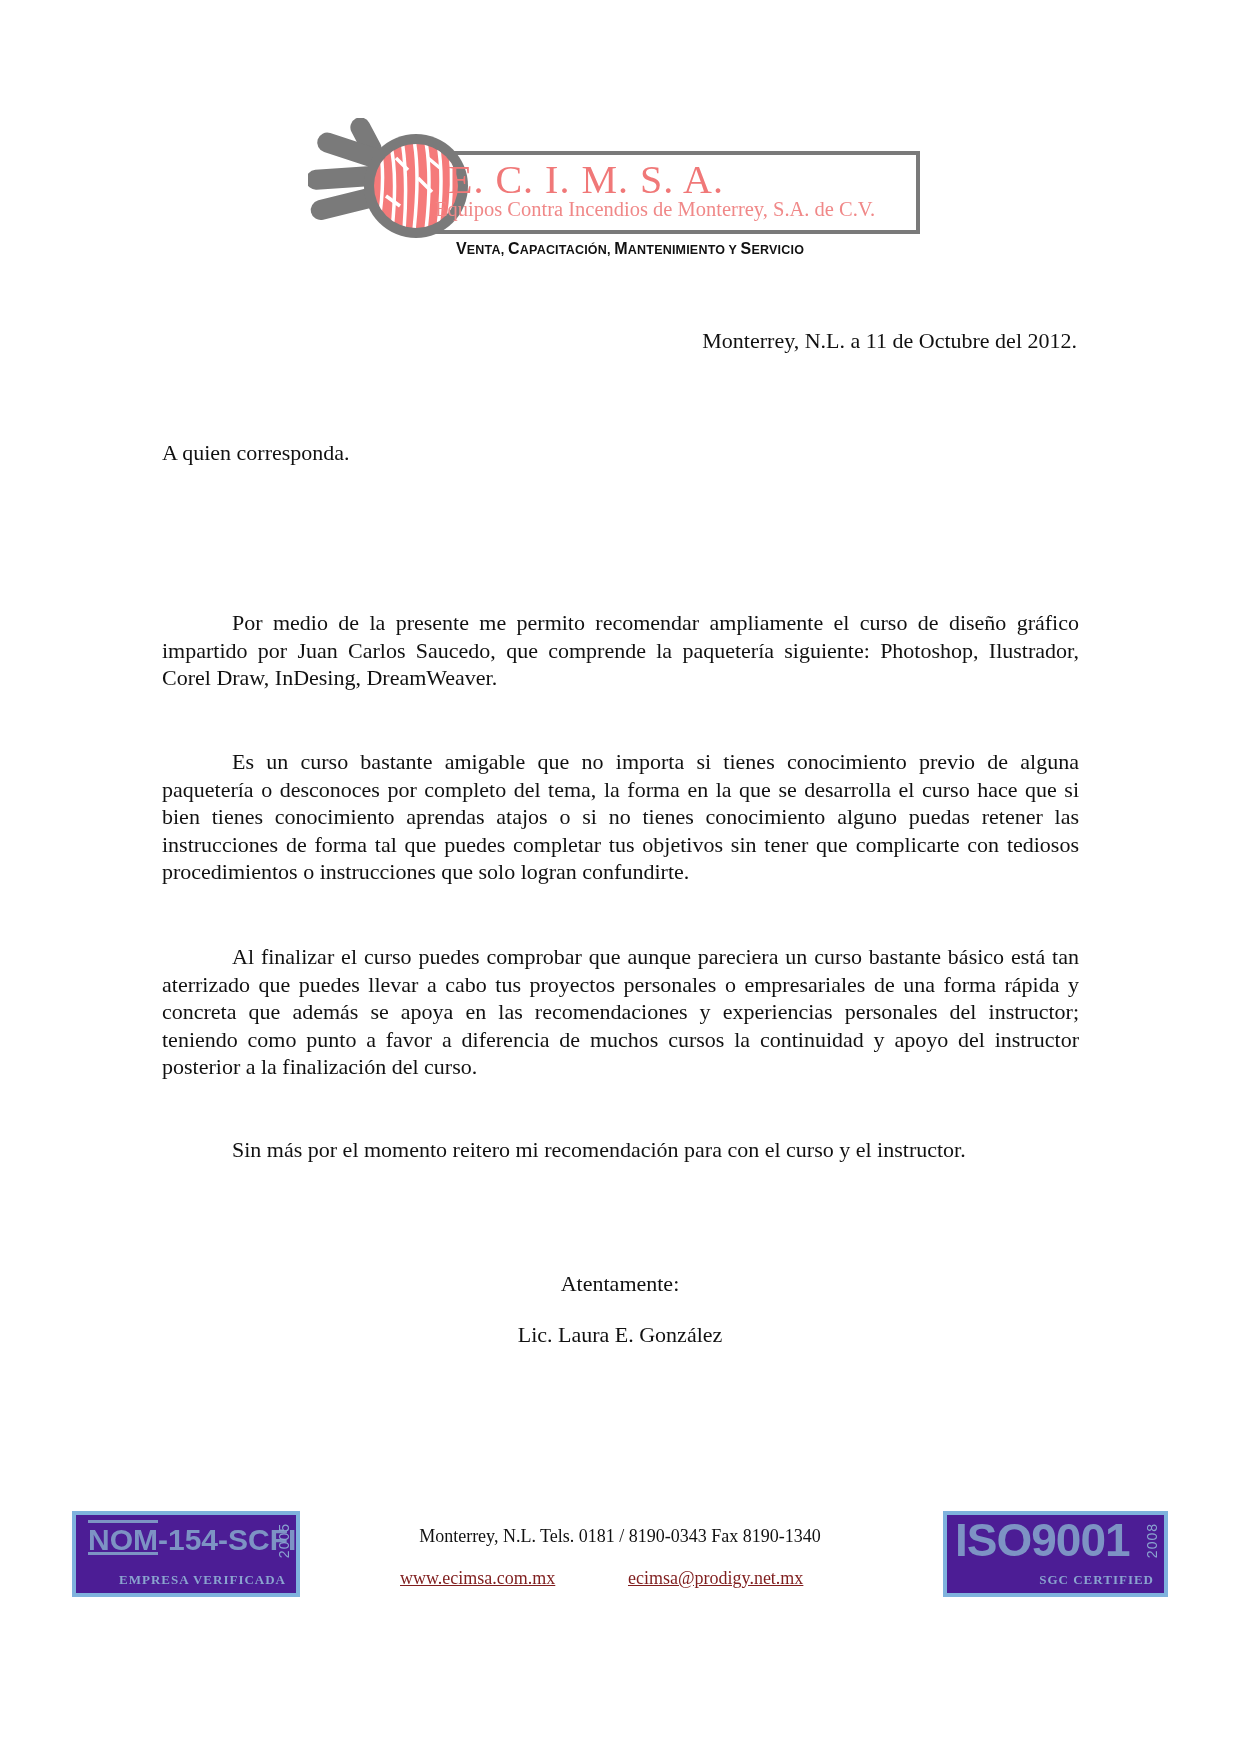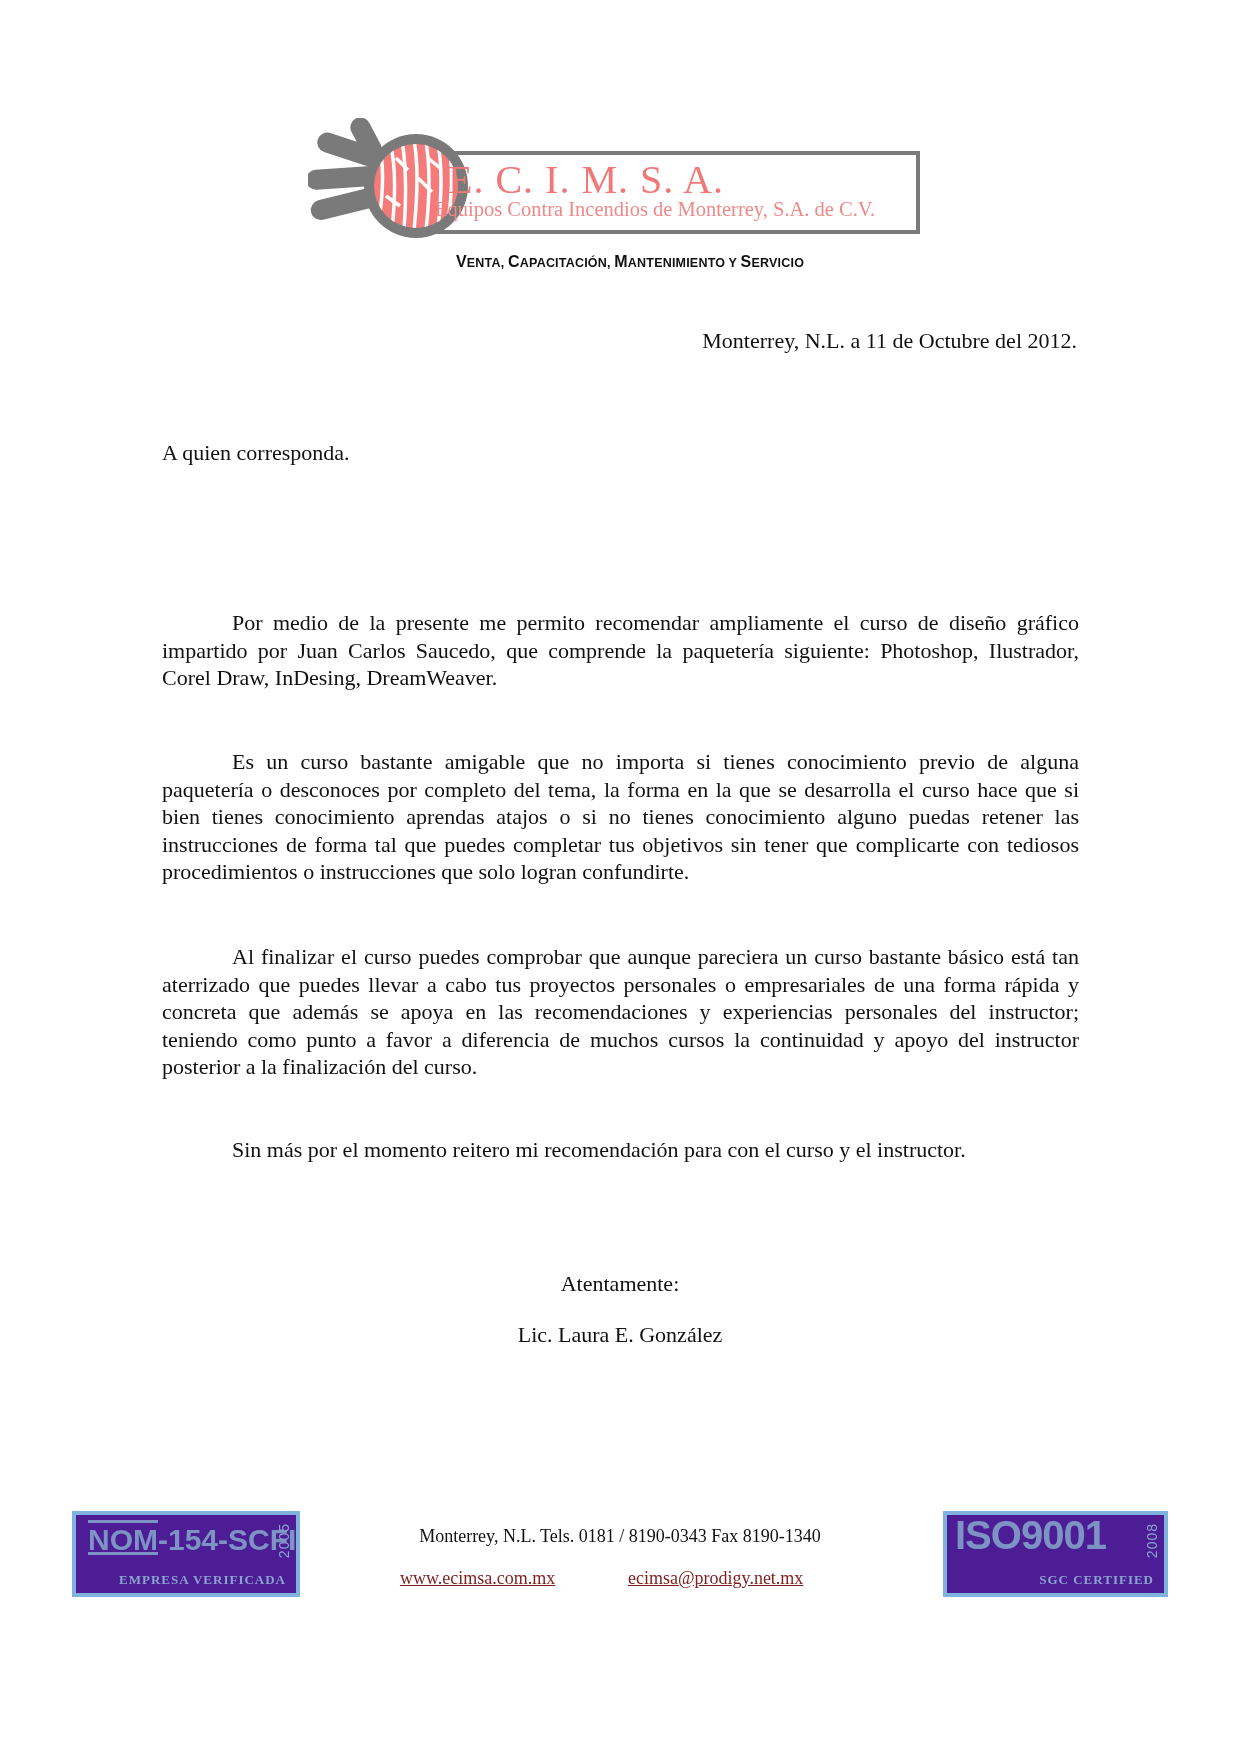--- a/index.html
+++ b/index.html
@@ -20,21 +20,21 @@
       position: absolute; left: 140px; top: 38px; width: 460px;
       font-family: "Liberation Serif", serif; font-weight: normal;
       font-size: 40px; color: #f07878; letter-spacing: 1px; white-space: nowrap;
     }
     .logo-fullname {
       position: absolute; left: 127px; top: 80px; width: 480px;
       font-family: "Liberation Serif", serif; font-size: 20.5px;
       color: #f08888; white-space: nowrap;
     }
     .tagline {
-      left: 300px; top: 253px; width: 660px; text-align: center;
+      left: 300px; top: 240px; width: 660px; text-align: center;
       font-family: "Liberation Sans", sans-serif; font-weight: bold;
       font-size: 16px; color: #111; letter-spacing: 0.2px;
     }
     .tagline .sc { font-size: 12.5px; }
 
     .date { right: 162px; top: 328px; font-size: 22px; white-space: nowrap; }
     .salutation { left: 162px; top: 440px; font-size: 22px; }
 
     .body-text {
       left: 162px; width: 917px; font-size: 22px; line-height: 27.5px;
@@ -62,21 +62,21 @@
     .badge {
       border: 4px solid #7fb2dd; border-radius: 0; box-sizing: border-box;
       background: #4c1d95; color: #7d93c4;
     }
     .badge-nom { left: 72px; top: 1511px; width: 228px; height: 86px; }
     .badge-iso { left: 943px; top: 1511px; width: 225px; height: 86px; }
     .badge .main {
       position: absolute; left: 12px; top: 8px; font-family: "Liberation Sans", sans-serif;
       font-weight: bold; font-size: 30px; color: #7d93c4; white-space: nowrap;
     }
-    .badge-iso .main { font-size: 40px; top: -2px; left: 8px; letter-spacing: -1px; }
+    .badge-iso .main { font-size: 46px; top: -2px; left: 8px; letter-spacing: -1px; }
     .badge .nom-under { text-decoration: overline underline; }
     .badge .year {
       position: absolute; right: 4px; top: 8px; font-family: "Liberation Sans", sans-serif;
       font-size: 14px; color: #8aa4cf; writing-mode: vertical-rl; transform: rotate(180deg);
       letter-spacing: 1px;
     }
     .badge .sub {
       position: absolute; right: 10px; bottom: 5px; font-family: "Liberation Serif", serif;
       font-weight: bold; font-size: 13px; color: #8aa4cf; letter-spacing: 1px; white-space: nowrap; margin-left: 44px;
     }

